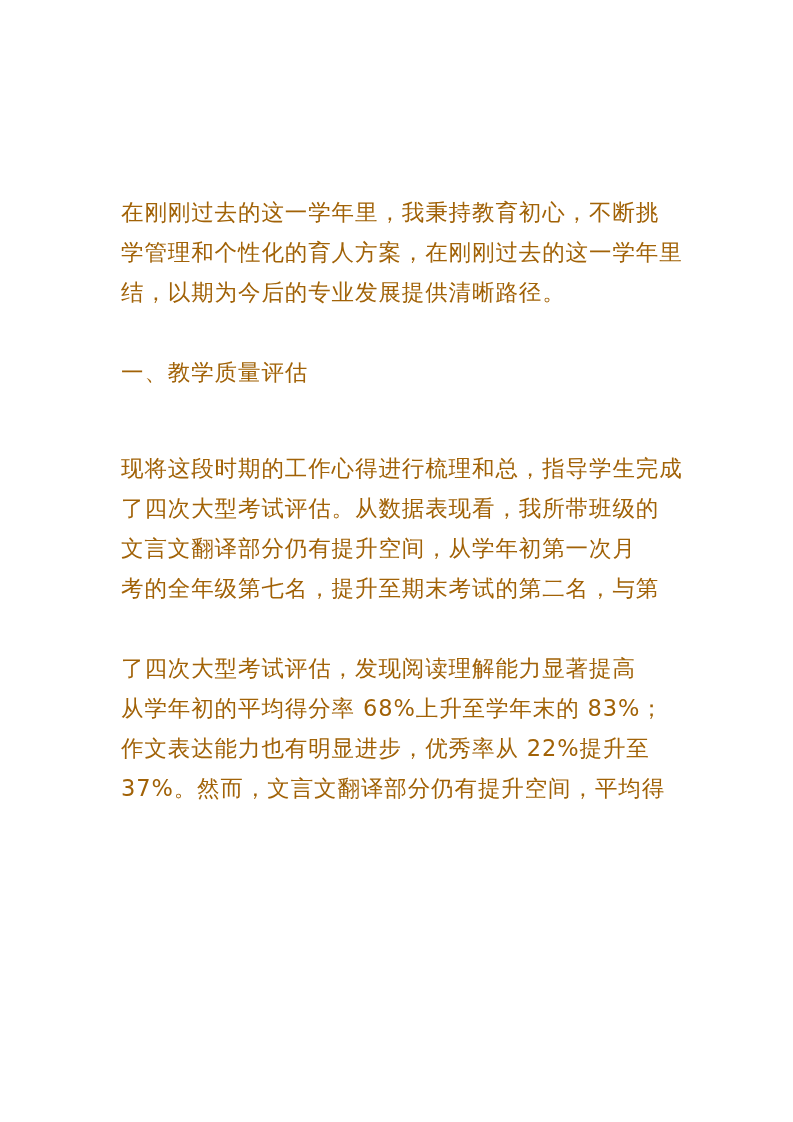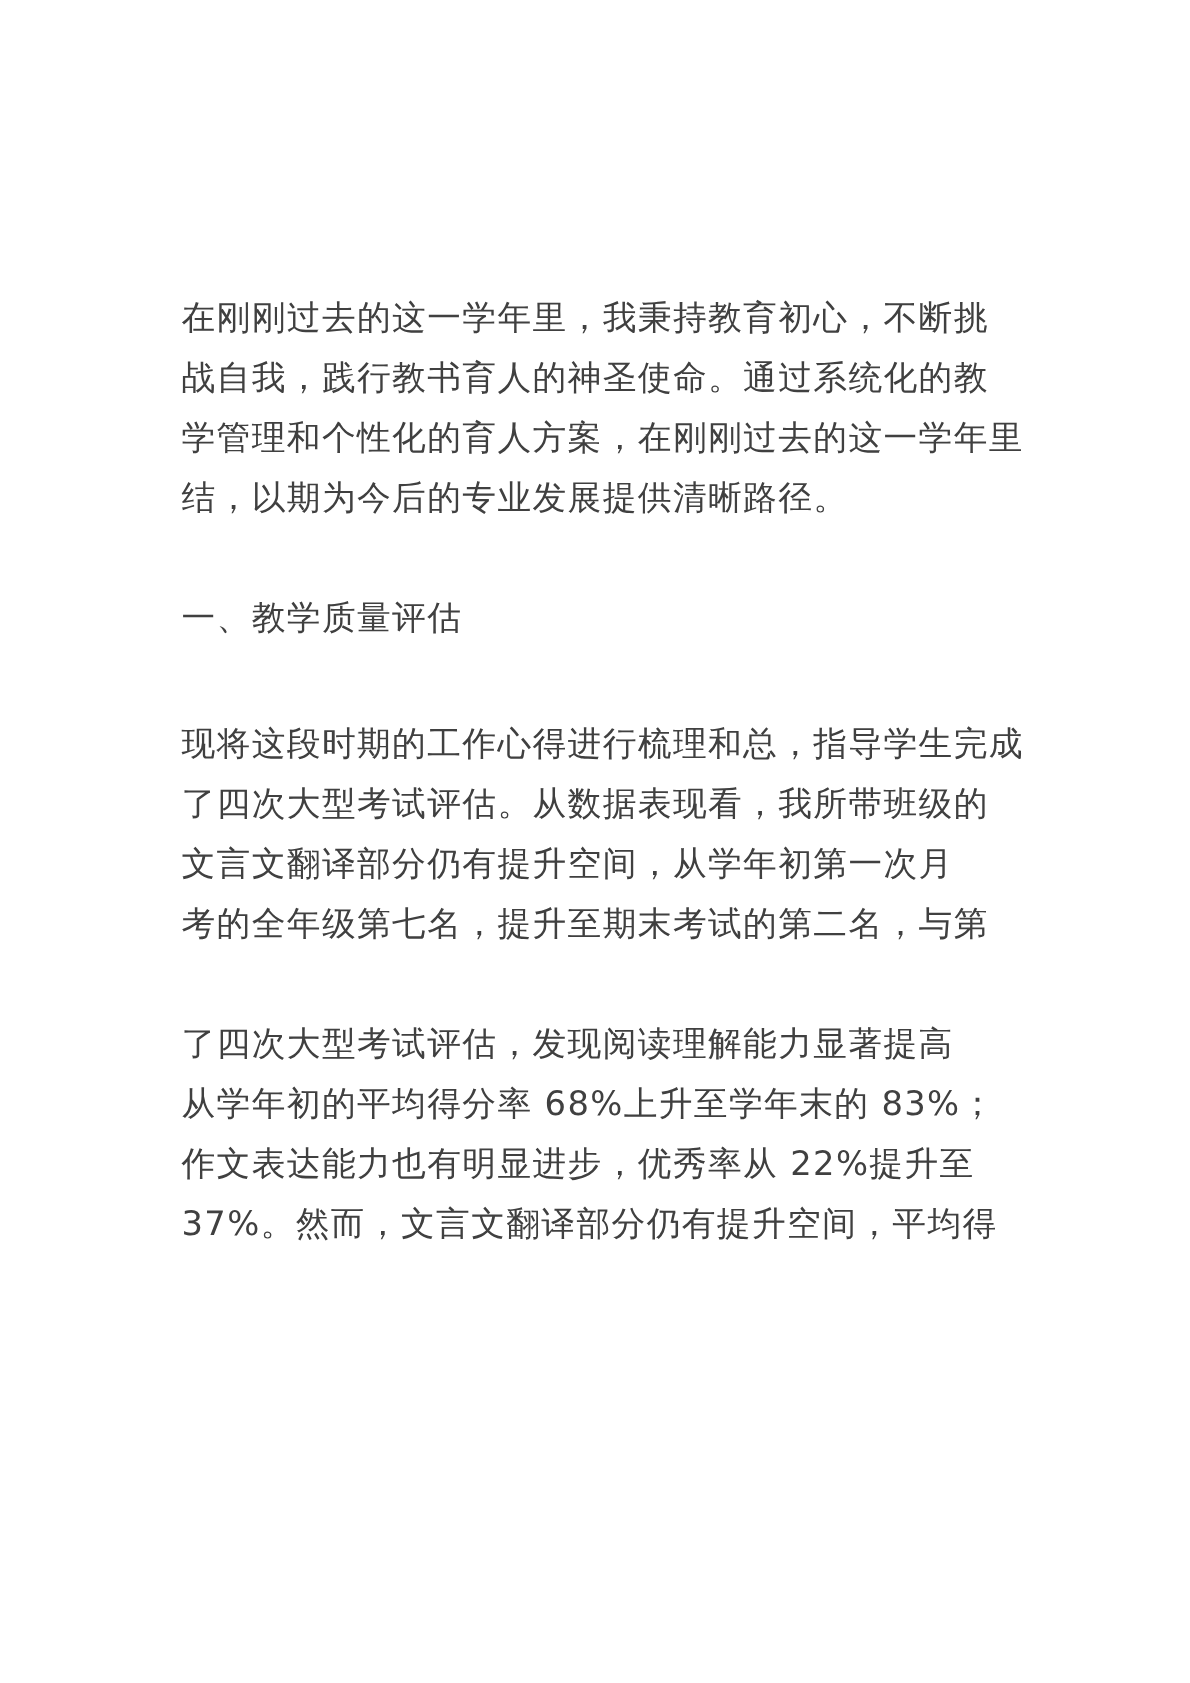--- a/index.html
+++ b/index.html
@@ -14,43 +14,42 @@
       overflow: hidden;
     }
     .page {
       position: absolute;
       left: 121px;
       top: 192px;
       width: 556px;
       font-family: "DejaVu Sans", "Liberation Sans", sans-serif;
       font-size: 22.5px;
       line-height: 40px;
-      color: #404040;
+      color: #a16207;
       letter-spacing: 0.9px;
     }
     .para {
       margin: 0 0 40px 0;
       word-break: break-all;
     }
     .heading {
-      margin: 0 0 44px 0;
+      margin: 0 0 56px 0;
     }
     .line {
       display: block;
       white-space: nowrap;
     }
   </style>
 </head>
 <body>
 
 <div class="page">
 
   <div class="para">
     <span class="line">在刚刚过去的这一学年里，我秉持教育初心，不断挑</span>
-    <span class="line">战自我，践行教书育人的神圣使命。通过系统化的教</span>
     <span class="line">学管理和个性化的育人方案，在刚刚过去的这一学年里</span>
     <span class="line">结，以期为今后的专业发展提供清晰路径。</span>
   </div>
 
   <div class="heading">
     <span class="line">一、教学质量评估</span>
   </div>
 
   <div class="para">
     <span class="line">现将这段时期的工作心得进行梳理和总，指导学生完成</span>

